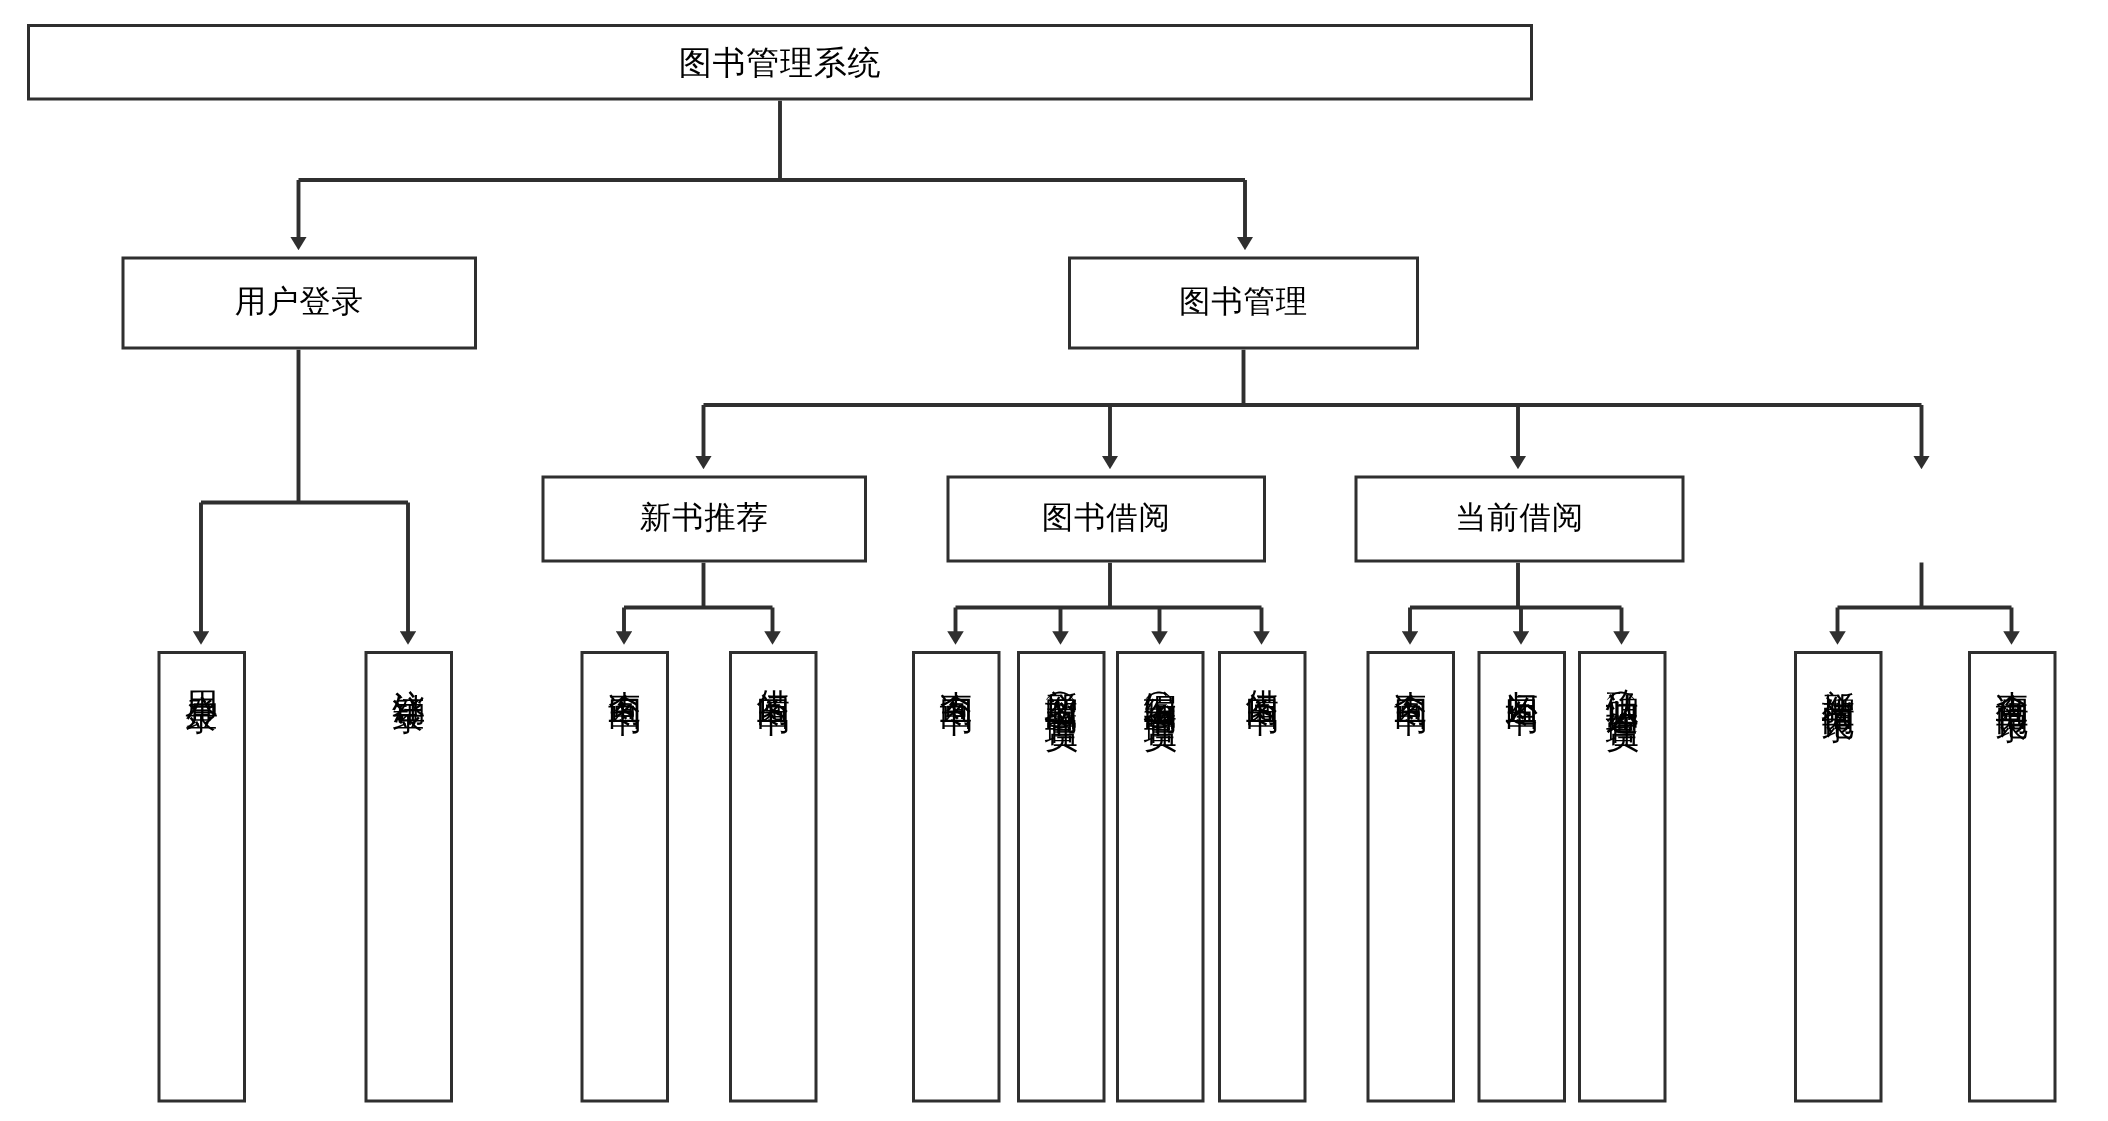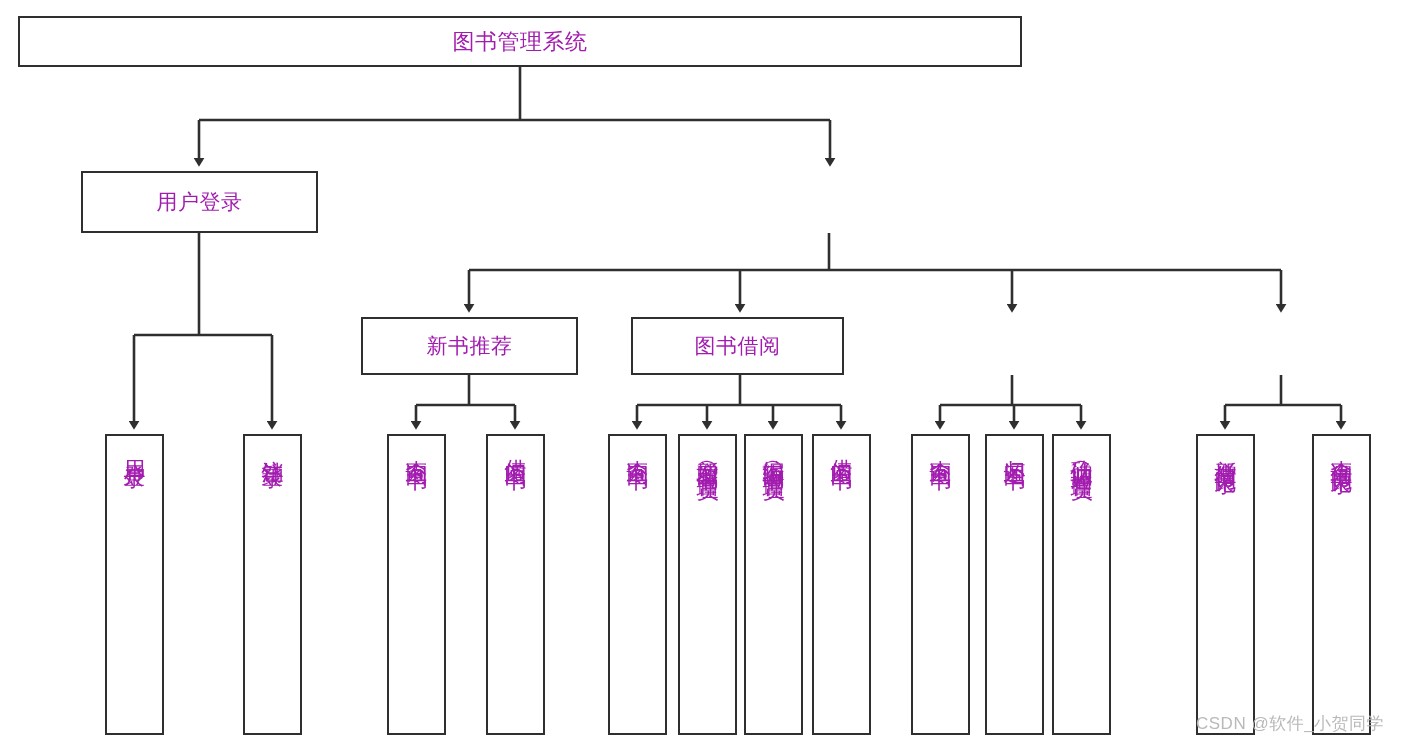--- a/index.html
+++ b/index.html
@@ -26,21 +26,21 @@
     pointer-events: none;
   }
   .node {
     position: absolute;
     box-sizing: border-box;
     border: 2.5px solid #2f2f2f;
     background: #ffffff;
     display: flex;
     align-items: center;
     justify-content: center;
-    color: #a21caf;
+    color: #000000;
   }
   .node-label {
     font-size: 21px;
     line-height: 1.18;
     letter-spacing: 0.5px;
     white-space: nowrap;
   }
   .node.vertical {
     align-items: flex-start;
     justify-content: center;
@@ -118,26 +118,32 @@
     </g>
   </svg>
 
   <div class="node root" style="left:18px;top:16px;width:1004px;height:51px;">
     <span class="node-label">图书管理系统</span>
   </div>
 
   <div class="node" style="left:81px;top:171px;width:237px;height:62px;">
     <span class="node-label">用户登录</span>
   </div>
+  <div class="node" style="left:712px;top:171px;width:234px;height:62px;">
+    <span class="node-label">图书管理</span>
+  </div>
 
   <div class="node" style="left:361px;top:317px;width:217px;height:58px;">
     <span class="node-label">新书推荐</span>
   </div>
   <div class="node" style="left:631px;top:317px;width:213px;height:58px;">
     <span class="node-label">图书借阅</span>
+  </div>
+  <div class="node" style="left:903px;top:317px;width:220px;height:58px;">
+    <span class="node-label">当前借阅</span>
   </div>
 
   <div class="node vertical" style="left:105px;top:434px;width:59px;height:301px;">
     <span class="node-label">用户登录</span>
   </div>
   <div class="node vertical" style="left:243px;top:434px;width:59px;height:301px;">
     <span class="node-label">注销登录</span>
   </div>
   <div class="node vertical" style="left:387px;top:434px;width:59px;height:301px;">
     <span class="node-label">查询图书</span>
@@ -166,15 +172,14 @@
   <div class="node vertical" style="left:1052px;top:434px;width:59px;height:301px;">
     <span class="node-label">确认归还（管理员）</span>
   </div>
   <div class="node vertical" style="left:1196px;top:434px;width:59px;height:301px;">
     <span class="node-label">新增借阅记录</span>
   </div>
   <div class="node vertical" style="left:1312px;top:434px;width:59px;height:301px;">
     <span class="node-label">查询借阅记录</span>
   </div>
 
-  <div class="watermark" style="left:1196px;top:712px;">CSDN @软件_小贺同学</div>
 
 </div>
 
 </body></html>

